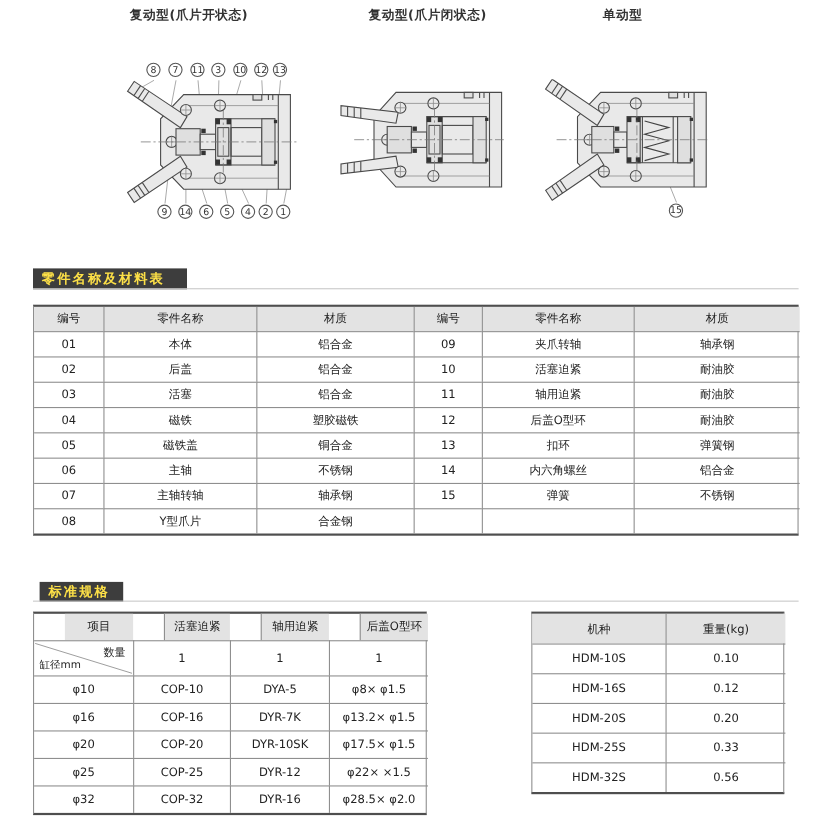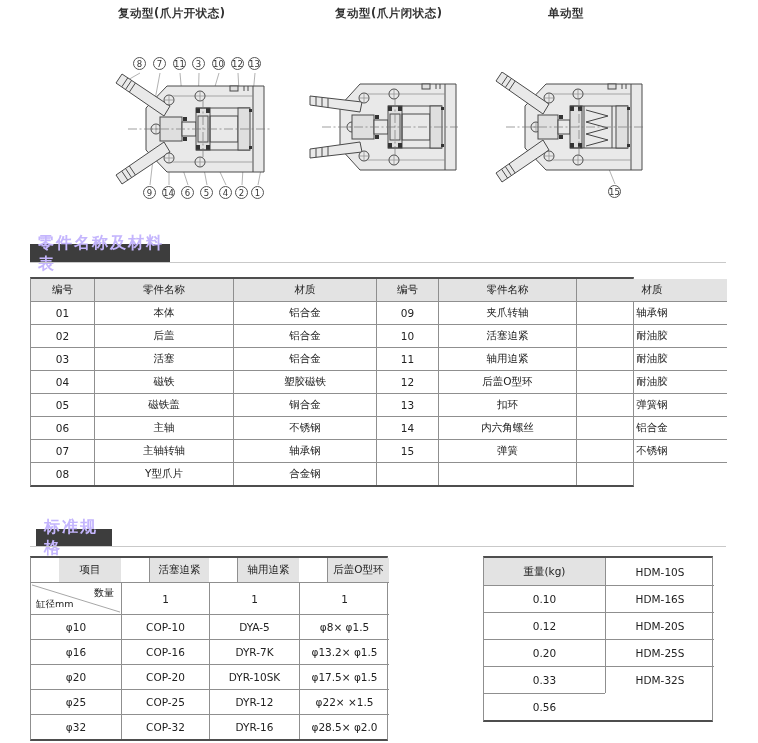--- a/index.html
+++ b/index.html
@@ -2,21 +2,21 @@
 <html><head>
 <meta charset="utf-8">
 <style>
   html,body{margin:0;padding:0;}
   body{
     width:758px;height:743px;position:relative;background:#ffffff;
     font-family:"DejaVu Sans", sans-serif;color:#222;overflow:hidden;
   }
   .abs{position:absolute;}
   .dlabel{font-size:11.5px;font-weight:bold;color:#333;letter-spacing:.5px;white-space:nowrap;}
-  .secbar{background:#3d3d3d;color:#c4b5fd;font-size:16px;font-weight:bold;
+  .secbar{background:#3d3d3d;color:#fde047;font-size:12px;font-weight:bold;
     display:flex;align-items:center;padding-left:8px;letter-spacing:2px;box-sizing:border-box;}
   .secline{height:1px;background:#c9c9c9;}
   .callout{position:absolute;width:13px;height:13px;border:1px solid #555;border-radius:50%;
     background:#fff;font-size:8.5px;line-height:13px;text-align:center;color:#333;box-sizing:border-box;}
   
   .grid{display:grid;box-sizing:border-box;border:1px solid #8f8f8f;
     border-top:2px solid #4e4e4e;border-bottom:2px solid #4e4e4e;background:#fff;}
   .grid > div{display:flex;align-items:center;justify-content:center;
     border-left:1px solid #8f8f8f;border-top:1px solid #8f8f8f;
     font-size:10.5px;box-sizing:border-box;white-space:nowrap;overflow:hidden;}
@@ -242,21 +242,21 @@
       <rect class="seal" x="133" y="72" width="3" height="3"></rect>
     <line class="cl" x1="12" y1="55" x2="150" y2="55"></line>
     <line class="cl" x1="85" y1="26" x2="85" y2="84"></line>
   </svg>
   <span class="callout" style="left:114px;top:113px;">15</span>
 </div>
 
 <div class="abs secbar" style="left:30px;top:244px;width:140px;height:19px;">零件名称及材料表</div>
 <div class="abs secline" style="left:30px;top:262px;width:696px;"></div>
 
-<div class="abs grid ptable" style="left:30px;top:277px;width:604px;">
+<div class="abs grid ptable" style="left:30px;top:277px;width:696px;">
   <div class="hd">编号</div>
   <div class="hd">零件名称</div>
   <div class="hd">材质</div>
   <div class="hd">编号</div>
   <div class="hd">零件名称</div>
   <div class="hd">材质</div>
 
   <div>01</div>
   <div>本体</div>
   <div>铝合金</div>
@@ -354,20 +354,21 @@
   <div>DYR-12</div>
   <div>φ22× ×1.5</div>
 
   <div>φ32</div>
   <div>COP-32</div>
   <div>DYR-16</div>
   <div>φ28.5× φ2.0</div>
 </div>
 
 <div class="abs grid stable2" style="left:483px;top:556px;width:230px;">
+  <div class="hd">机种</div>
   <div class="hd">重量(kg)</div>
 
   <div>HDM-10S</div>
   <div>0.10</div>
   <div>HDM-16S</div>
   <div>0.12</div>
   <div>HDM-20S</div>
   <div>0.20</div>
   <div>HDM-25S</div>
   <div>0.33</div>

